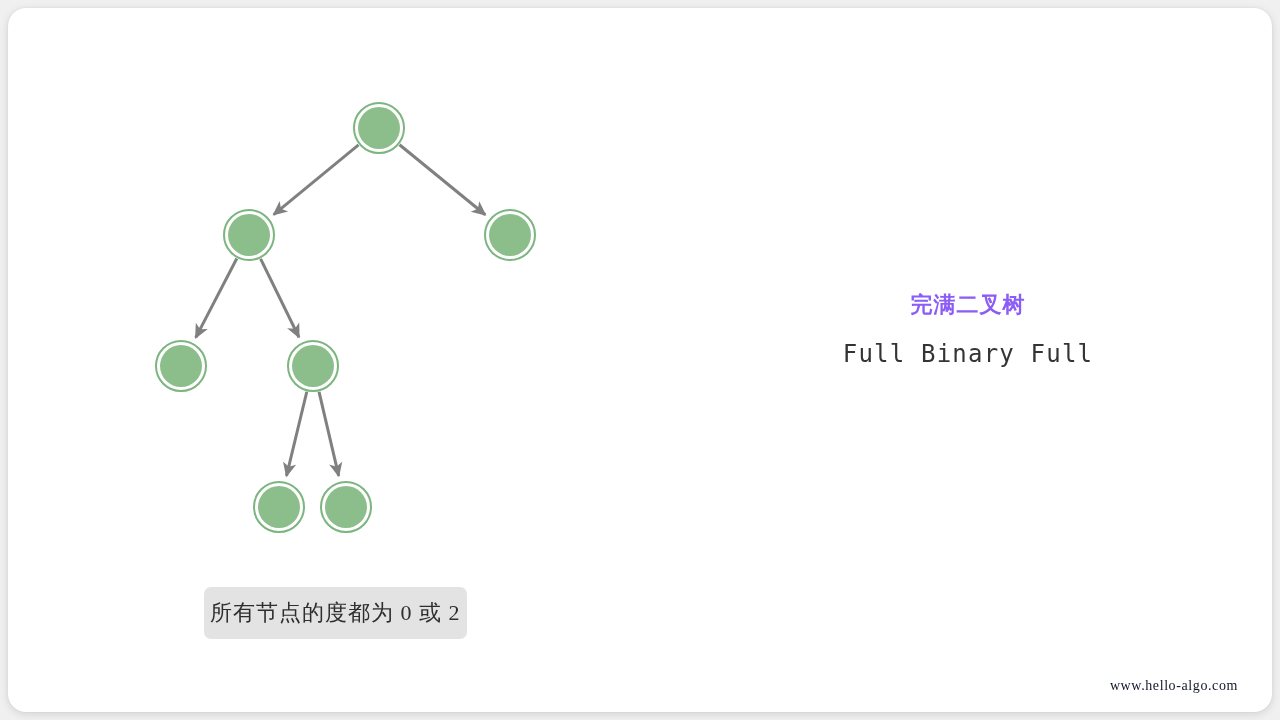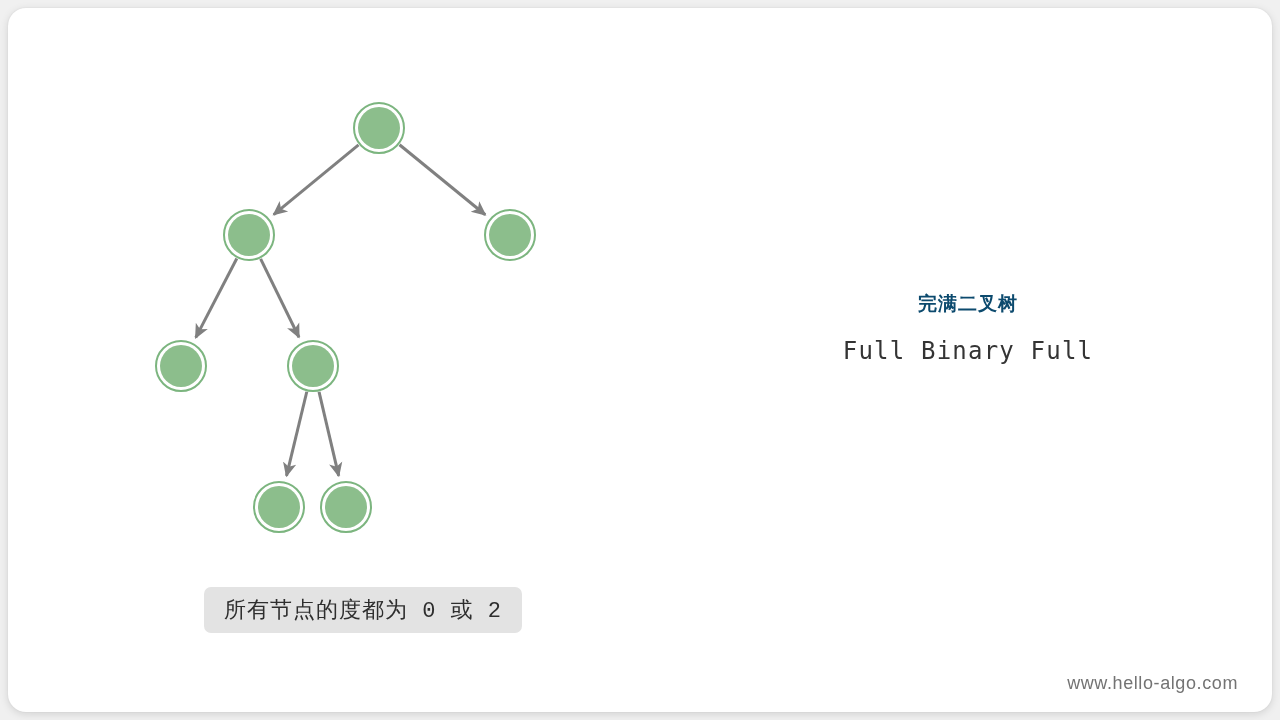--- a/index.html
+++ b/index.html
@@ -36,59 +36,59 @@
   
   #label-block {
     position: absolute;
     left: 768px;
     top: 292px;
     width: 400px;
     text-align: center;
   }
   #title-zh {
     font-family: "DejaVu Sans", "Liberation Sans", sans-serif;
-    font-size: 19px;
+    font-size: 22px;
     font-weight: bold;
-    color: #0c4a6e;
+    color: #8b5cf6;
     letter-spacing: 1px;
     line-height: 1.2;
   }
   #title-en {
     margin-top: 22px;
     font-family: "DejaVu Sans Mono", "Liberation Mono", monospace;
     font-size: 24px;
     color: #343434;
     letter-spacing: 1.2px;
   }
   
   #caption {
     position: absolute;
     left: 204px;
     top: 587px;
-    height: 46px;
-    padding: 0 20px;
+    height: 52px;
+    padding: 0 6px;
     display: flex;
     align-items: center;
     justify-content: center;
     background: #e3e3e3;
     border-radius: 7px;
-    font-family: Liberation Mono, monospace;
+    font-family: Liberation Serif, serif;
     font-size: 22px;
     color: #2e2e2e;
     letter-spacing: 1px;
     white-space: nowrap;
   }
   
   #watermark {
     position: absolute;
     right: 42px;
     bottom: 26px;
-    font-family: Liberation Sans, sans-serif;
-    font-size: 18px;
-    color: #737373;
+    font-family: Liberation Serif, serif;
+    font-size: 14px;
+    color: #0f172a;
     letter-spacing: 0.6px;
   }
 </style>
 </head>
 <body>
 
 <div id="canvas">
 
   <div id="card"></div>
 

